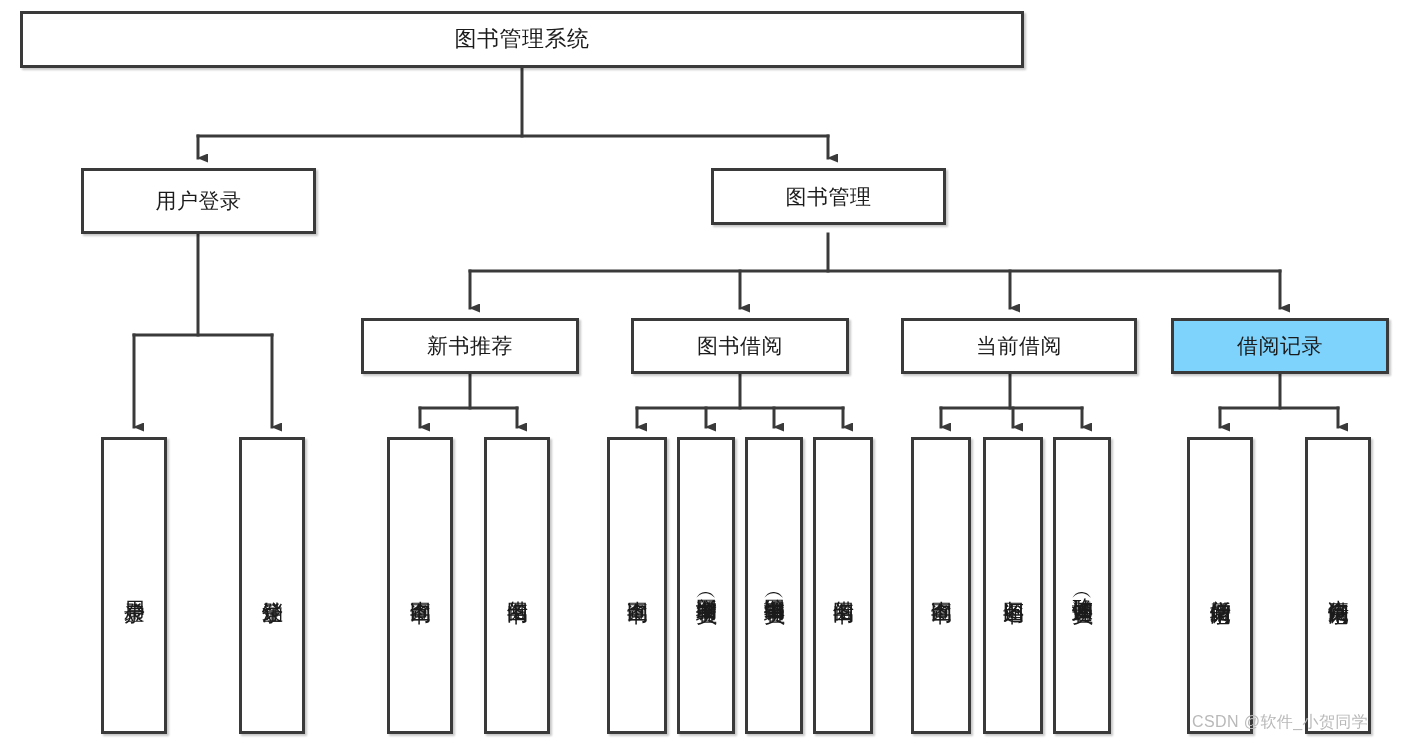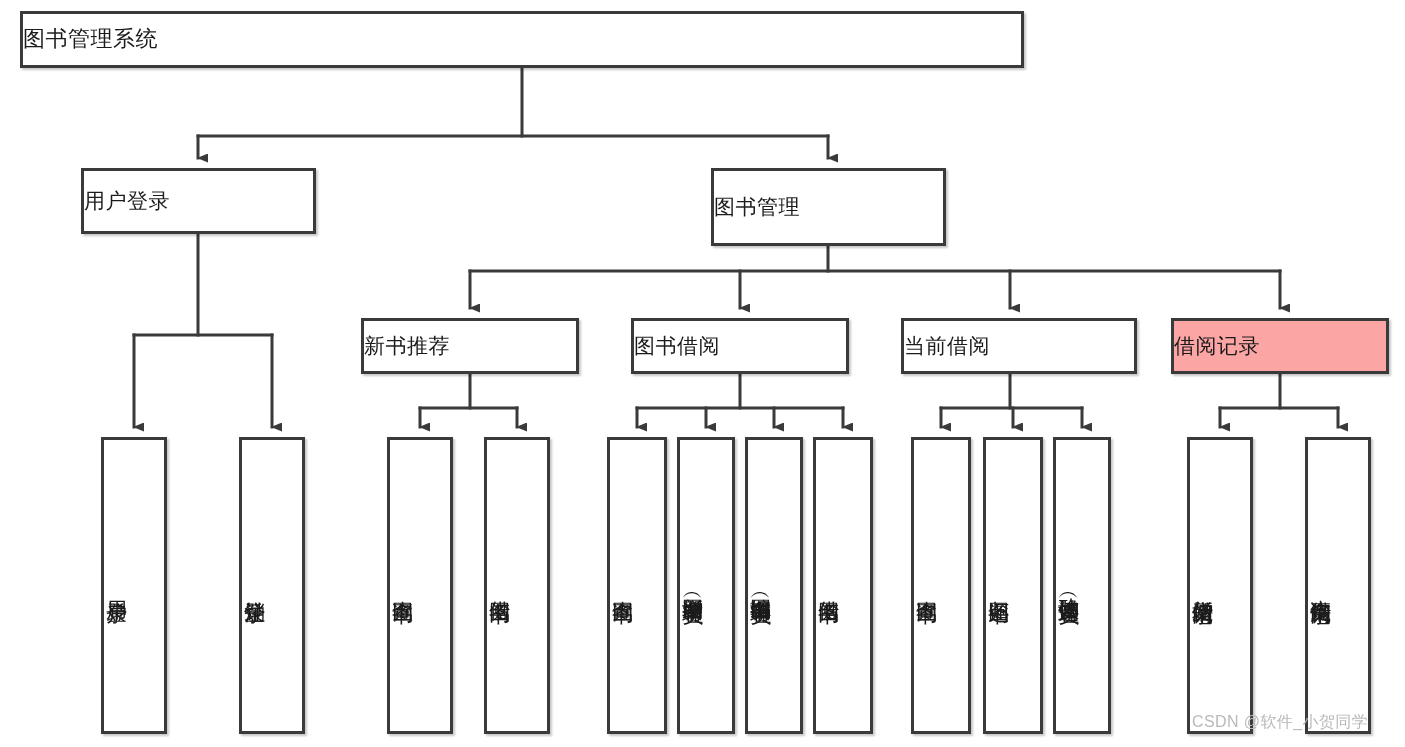--- a/index.html
+++ b/index.html
@@ -26,21 +26,21 @@
     height: 747px;
     pointer-events: none;
   }
   .node {
     position: absolute;
     box-sizing: border-box;
     background: #ffffff;
     border: 3px solid #3a3a3a;
     display: flex;
     align-items: center;
-    justify-content: flex-start;
+    justify-content: center;
     box-shadow: 2px 2px 2px rgba(0,0,0,0.22);
     z-index: 2;
   }
   .node-label {
     color: #1b1b1b;
     font-size: 21px;
     line-height: 1.12;
     letter-spacing: 0.5px;
     white-space: nowrap;
     text-align: center;
@@ -120,34 +120,34 @@
     </g>
   </svg>
 
   <div class="node root" style="left: 20px; top: 11px; width: 1004px; height: 57px; border-color: rgb(58, 58, 58); background: rgb(255, 255, 255);">
     <span class="node-label" style="color: rgb(27, 27, 27);">图书管理系统</span>
   </div>
 
   <div class="node level1" style="left: 81px; top: 168px; width: 235px; height: 66px; border-color: rgb(58, 58, 58); background: rgb(255, 255, 255);">
     <span class="node-label" style="color: rgb(27, 27, 27);">用户登录</span>
   </div>
-  <div class="node level1" style="left: 711px; top: 168px; width: 235px; height: 78px; border-color: rgb(58, 58, 58); background: rgb(255, 255, 255);">
+  <div class="node level1" style="left: 711px; top: 168px; width: 235px; height: 57px; border-color: rgb(58, 58, 58); background: rgb(255, 255, 255);">
     <span class="node-label" style="color: rgb(27, 27, 27);">图书管理</span>
   </div>
 
   <div class="node level2" style="left: 631px; top: 318px; width: 218px; height: 56px; border-color: rgb(58, 58, 58); background: rgb(255, 255, 255);">
     <span class="node-label" style="color: rgb(27, 27, 27);">图书借阅</span>
   </div>
   <div class="node level2" style="left: 361px; top: 318px; width: 218px; height: 56px; border-color: rgb(58, 58, 58); background: rgb(255, 255, 255);">
     <span class="node-label" style="color: rgb(27, 27, 27);">新书推荐</span>
   </div>
   <div class="node level2" style="left: 901px; top: 318px; width: 236px; height: 56px; border-color: rgb(58, 58, 58); background: rgb(255, 255, 255);">
     <span class="node-label" style="color: rgb(27, 27, 27);">当前借阅</span>
   </div>
-  <div class="node level2" style="left: 1171px; top: 318px; width: 218px; height: 56px; border-color: rgb(58, 58, 58); background: #fca5a5;">
+  <div class="node level2" style="left: 1171px; top: 318px; width: 218px; height: 56px; border-color: rgb(58, 58, 58); background: #7dd3fc;">
     <span class="node-label" style="color: rgb(27, 27, 27);">借阅记录</span>
   </div>
 
   <div class="node leaf" style="left: 101px; top: 437px; width: 66px; height: 297px; border-color: rgb(58, 58, 58); background: rgb(255, 255, 255);">
     <span class="node-label" style="color: rgb(27, 27, 27);">用户登录</span>
   </div>
   <div class="node leaf" style="left: 239px; top: 437px; width: 66px; height: 297px; border-color: rgb(58, 58, 58); background: rgb(255, 255, 255);">
     <span class="node-label" style="color: rgb(27, 27, 27);">注销登录</span>
   </div>
   <div class="node leaf" style="left: 387px; top: 437px; width: 66px; height: 297px; border-color: rgb(58, 58, 58); background: rgb(255, 255, 255);">

